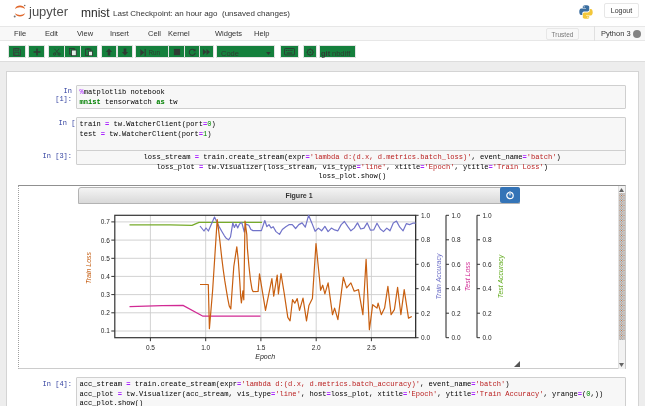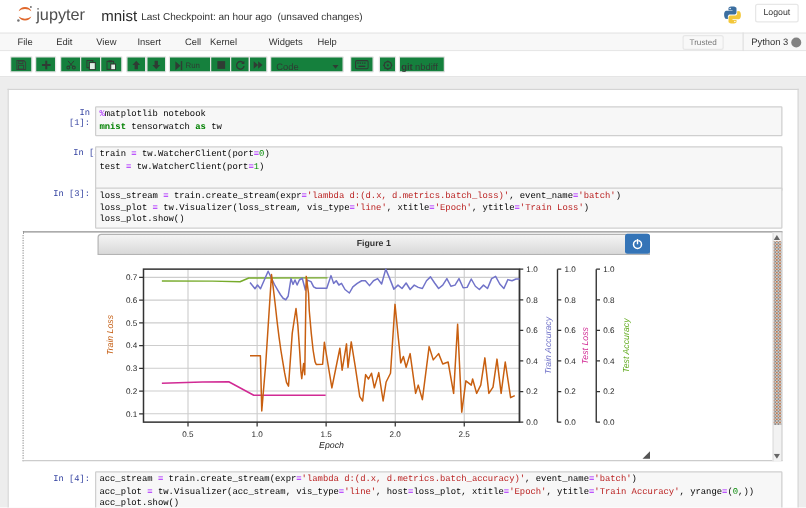--- a/index.html
+++ b/index.html
@@ -182,21 +182,21 @@
 <span class="k">mnist</span> tensorwatch <span class="k">as</span> tw</div>
 </div>
 
 <div class="prompt" style="left:6px; top:119px;margin-left:16px;">In [2]:</div>
 <div class="inbox" style="top:117px; height:36px;">
 <div class="code">train <span class="o">=</span> tw.WatcherClient(port<span class="o">=</span><span class="n">0</span>)
 test <span class="o">=</span> tw.WatcherClient(port<span class="o">=</span><span class="n">1</span>)</div>
 </div>
 
 <div class="prompt" style="left:6px; top:152px;">In [3]:</div>
-<div class="inbox" style="top:150px; height:33px;">
+<div class="inbox" style="top:150px; height:15px;text-align:center;">
 <div class="code">loss_stream <span class="o">=</span> train.create_stream(expr<span class="o">=</span><span class="s">'lambda d:(d.x, d.metrics.batch_loss)'</span>, event_name<span class="o">=</span><span class="s">'batch'</span>)
 loss_plot <span class="o">=</span> tw.Visualizer(loss_stream, vis_type<span class="o">=</span><span class="s">'line'</span>, xtitle<span class="o">=</span><span class="s">'Epoch'</span>, ytitle<span class="o">=</span><span class="s">'Train Loss'</span>)
 loss_plot.show()</div>
 </div>
 
 <div id="outbox" class="abs"></div>
 <div id="figtitle" class="abs">Figure 1</div>
 <div id="figbtn" class="abs"><svg width="20" height="16" viewBox="0 0 20 16">
       <circle cx="10" cy="8.5" r="3.2" fill="none" stroke="#fff" stroke-width="1.2"></circle>
       <rect x="9.4" y="3.6" width="1.2" height="4.2" fill="#3474b7"></rect>

